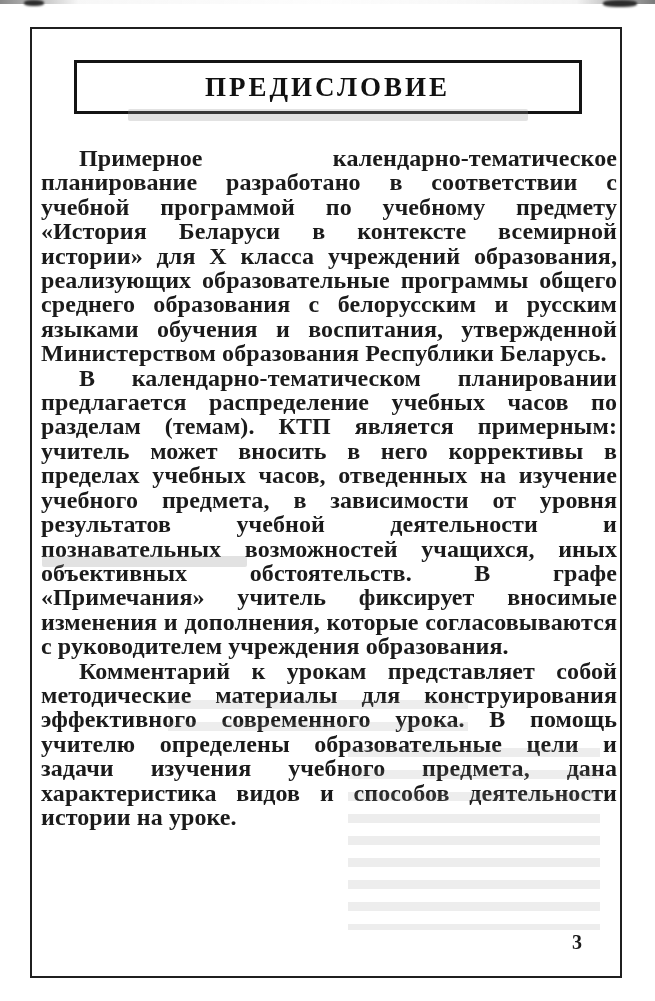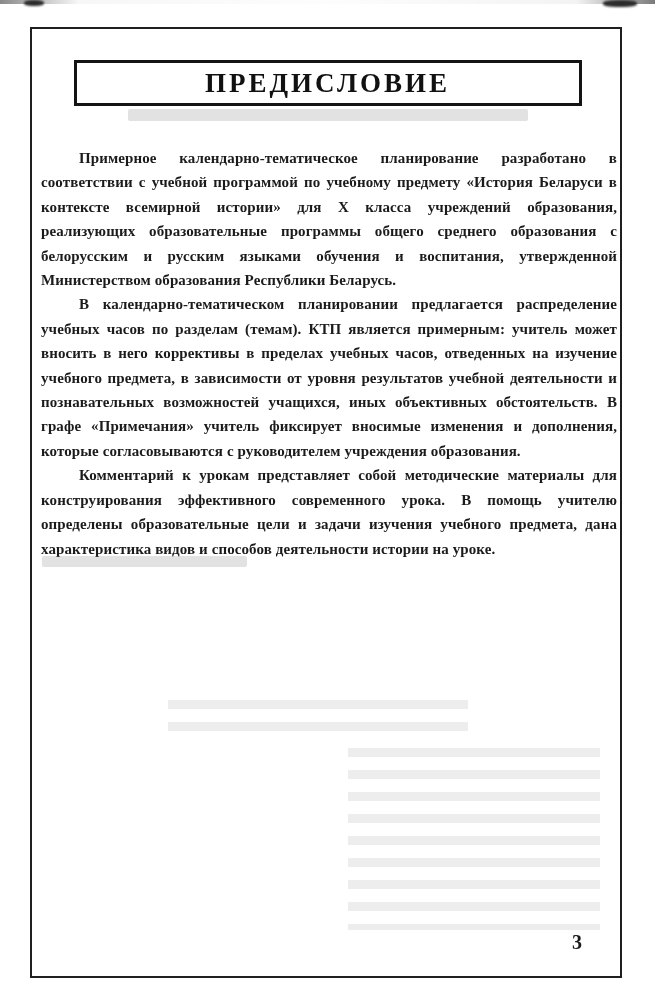--- a/index.html
+++ b/index.html
@@ -48,21 +48,21 @@
     box-sizing: border-box;
   }
 
   
   .title-box {
     position: absolute;
     top: 60px;
     left: 50%;
     transform: translateX(-50%);
     width: 508px;
-    height: 46px;
+    height: 54px;
     border: 3px solid #141414;
     box-sizing: border-box;
     display: flex;
     align-items: center;
     justify-content: center;
     background: #ffffff;
   }
   .title-box .title {
     font-size: 27px;
     font-weight: bold;
@@ -70,21 +70,21 @@
     color: #111111;
     white-space: nowrap;
   }
 
   
   .body-text {
     position: absolute;
     top: 146px;
     left: 41px;
     width: 576px;
-    font-size: 15px;
+    font-size: 24px;
     line-height: 24.4px;
     font-weight: bold;
     text-align: justify;
     letter-spacing: 0.1px;
   }
   .body-text p {
     margin: 0;
     text-indent: 38px;
     hyphens: auto;
   }

